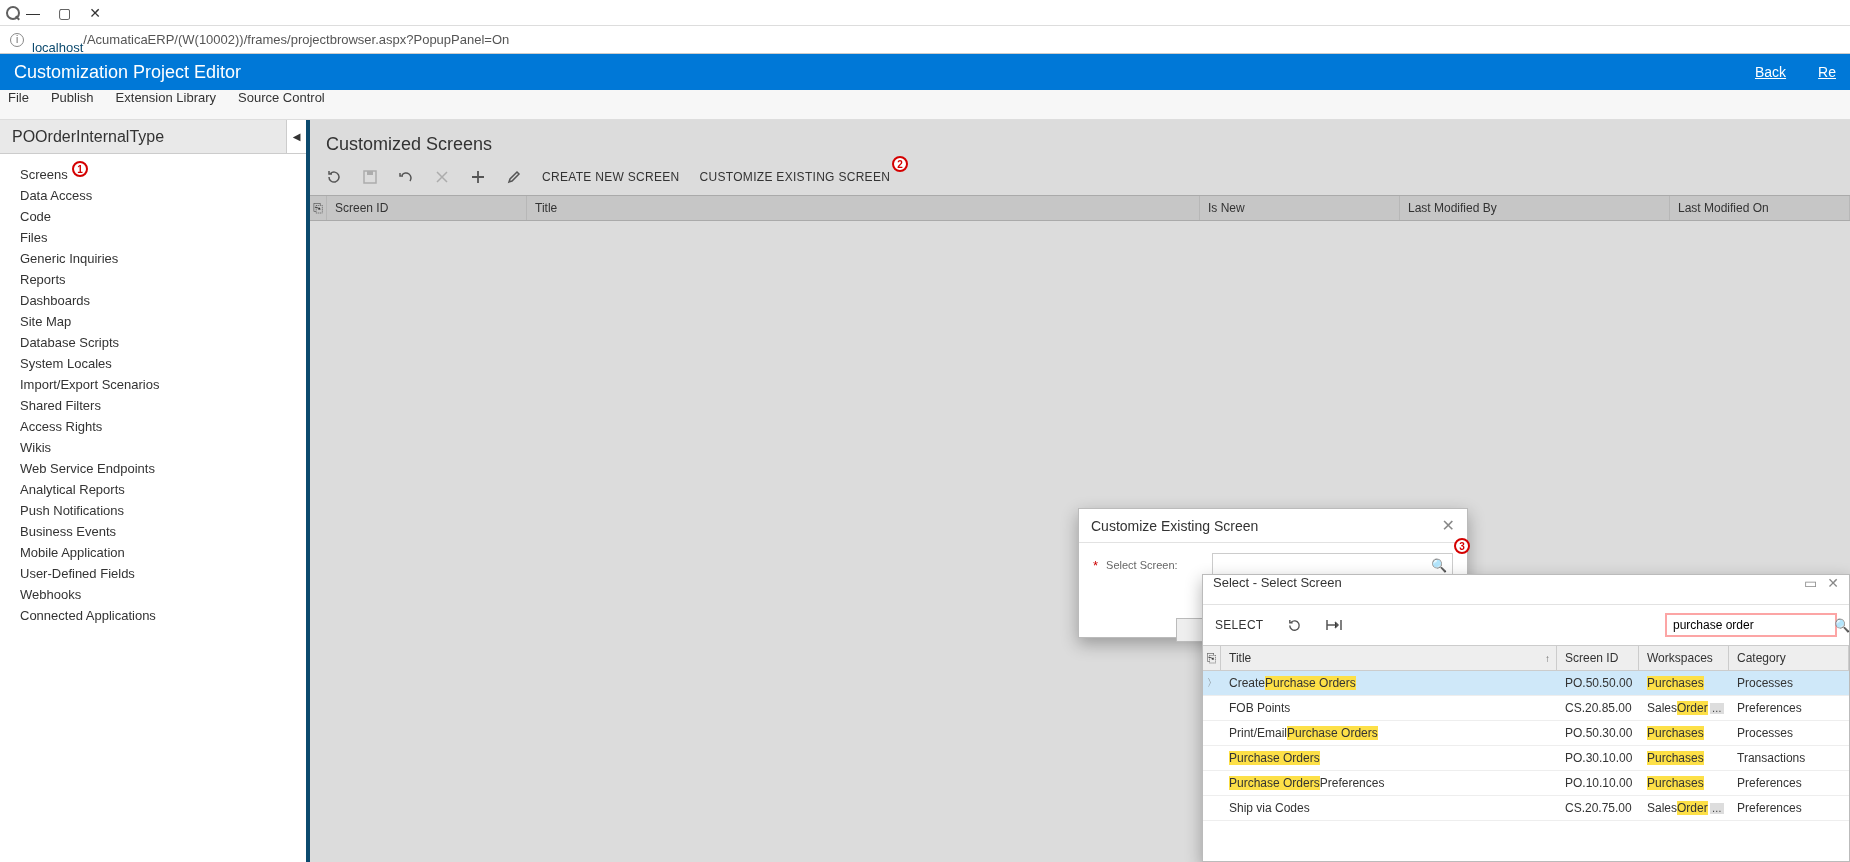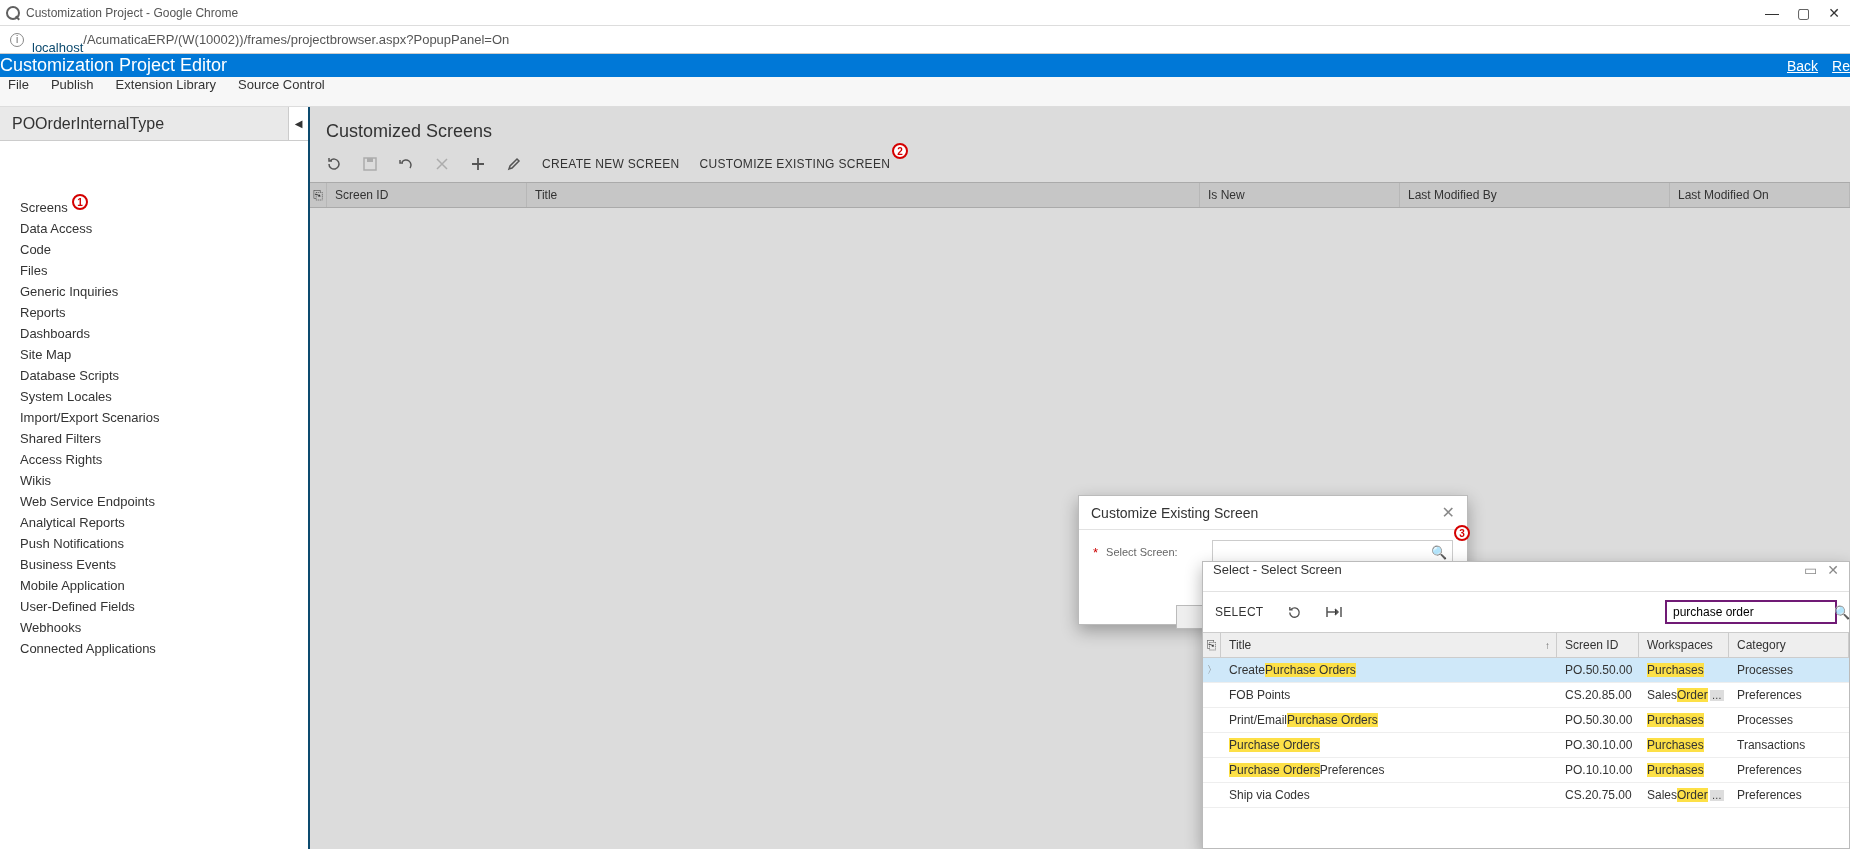--- a/index.html
+++ b/index.html
@@ -6,27 +6,27 @@
   html, body { margin:0; padding:0; font-family: Arial, sans-serif; font-size:13px; color:#333; background:#fff; height:100%; overflow:hidden;}
   .chrome-titlebar { height:26px; background:#fff; display:flex; align-items:center; padding:0 6px; border-bottom:1px solid #ddd; }
   .chrome-titlebar .favicon { width:14px; height:14px; border:2px solid #606060; border-radius:50%; margin-right:6px; position:relative;}
   .chrome-titlebar .favicon::after{content:""; position:absolute; width:5px; height:2px; background:#606060; bottom:-1px; right:-2px; transform:rotate(45deg);}
   .chrome-titlebar .title { font-size:12px; color:#555; flex:1;}
   .chrome-controls { display:flex; gap:18px; font-size:14px; color:#333; padding-right:4px;}
   .chrome-controls span{cursor:default;}
   .url-bar { height:28px; display:flex; align-items:center; padding:0 10px; border-bottom:1px solid #ccc; font-size:13px; color:#555; }
   .url-bar .info-icon {width:14px;height:14px;border:1px solid #888;border-radius:50%;display:inline-flex;align-items:center;justify-content:center;font-size:10px;margin-right:8px;color:#666;}
   .url-bar .host{color:#0c4a6e;margin-top:16px;}
-  .app-header { background:#0078d7; color:#fff; height:23px; display:flex; align-items:center; padding:0 0; }
+  .app-header { background:#0078d7; color:#fff; height:36px; display:flex; align-items:center; padding:0 14px; }
   .app-header .app-title { font-size:18px; font-weight:400; flex:1;}
-  .app-header .link { color:#fff; text-decoration:underline; margin-left:14px; font-size:14px;}
+  .app-header .link { color:#fff; text-decoration:underline; margin-left:32px; font-size:14px;}
   .menu-bar { height:30px; background:#f7f7f7; border-bottom:1px solid #ddd; display:flex; align-items:flex-start; padding:0 8px; gap:22px; color:#333;}
   .menu-bar span{font-size:13px;}
   .body-row { display:flex; height:calc(100% - 120px); }
-  .sidebar { width:310px; border-right:2px solid #0c4a6e; background:#fff; display:flex; flex-direction:column;gap:46px;}
+  .sidebar { width:310px; border-right:4px solid #0c4a6e; background:#fff; display:flex; flex-direction:column;}
   .sidebar-header { height:34px; background:#e9e9e9; border-bottom:1px solid #ccc; display:flex; align-items:center; padding:0 12px; font-size:16px; color:#333; position:relative;}
   .sidebar-header .collapse-btn{position:absolute;right:0;top:0;bottom:0;width:20px;background:#fff;border-left:1px solid #ccc;display:flex;align-items:center;justify-content:center;font-size:10px;}
   .nav-list { padding:10px 0 0 20px; }
   .nav-item { padding:3px 0; font-size:13px; color:#333; position:relative;}
   .badge { position:absolute; display:inline-flex; width:16px; height:16px; border:2px solid #d40000; color:#d40000; border-radius:50%; font-size:10px; font-weight:bold; align-items:center; justify-content:center; background:#fff;}
   .main { flex:1; background:#dcdcdc; position:relative; overflow:hidden;}
   .main-inner{padding:14px 16px 0 16px;}
   .page-title { font-size:18px; color:#333; margin-bottom:14px;}
   .toolbar { display:flex; align-items:center; gap:20px; margin-bottom:10px;}
   .toolbar .ico{width:16px;height:16px;display:inline-flex;align-items:center;justify-content:center;color:#555;}
@@ -51,21 +51,21 @@
   .modal1-body .lookup{flex:1;height:24px;border:1px solid #ccc;display:flex;align-items:center;justify-content:flex-end;padding:0 4px;background:#fff;}
   .modal1-body .lookup .mag{font-size:13px;color:#555;}
   .modal1-ok{position:absolute;left:866px;top:498px;width:60px;height:24px;border:1px solid #bbb;background:#eee;}
   
   .modal2 { position:absolute; left:892px; top:454px; right:0; bottom:0; background:#fff; border:1px solid #bbb; box-shadow:0 6px 16px rgba(0,0,0,.3);}
   .modal2-title{height:30px;display:flex;align-items:flex-start;padding:0 10px;border-bottom:1px solid #e2e2e2;font-size:13px;color:#333;}
   .modal2-title .right{margin-left:auto;display:flex;gap:10px;color:#888;font-size:14px;}
   .modal2-toolbar{height:40px;display:flex;align-items:center;padding:0 12px;gap:24px;}
   .modal2-toolbar .sel{font-size:12px;letter-spacing:.3px;}
   .modal2-toolbar .spacer{flex:1;}
-  .modal2-toolbar .search-box{width:172px;height:24px;border:2px solid #701a75;display:flex;align-items:center;padding:0 4px;font-size:12px;}
+  .modal2-toolbar .search-box{width:172px;height:24px;border:2px solid #fca5a5;display:flex;align-items:center;padding:0 4px;font-size:12px;}
   .modal2-toolbar .search-box input{border:none;outline:none;flex:1;font-size:12px;}
   .modal2-toolbar .search-box .mag{color:#555;font-size:13px;margin-left:4px;}
   .modal2-grid-head{display:flex;background:#eee;border-top:1px solid #ccc;border-bottom:1px solid #ccc;height:26px;align-items:center;font-size:12px;color:#333;}
   .modal2-grid-head .c{padding:0 8px;height:100%;display:flex;align-items:center;border-right:1px solid #ccc;}
   .c0{width:18px;justify-content:center;}
   .c1{flex:1;position:relative;}
   .c1 .sort{position:absolute;right:6px;font-size:10px;color:#666;}
   .c2{width:82px;}
   .c3{width:90px;}
   .c4{width:120px;border-right:none;}
@@ -75,21 +75,20 @@
   .modal2-row .c0 .chev{font-size:10px;color:#666;}
   .hl{background:#fde047;}
   .ws-more{background:#ddd;padding:0 2px;margin-left:2px;font-size:10px;}
   svg{display:block;}
 </style>
 </head>
 <body>
 
 <div class="chrome-titlebar">
   <span class="favicon"></span>
-  <span class="title">Customization Project - Google Chrome</span>
   <div class="chrome-controls">
     <span>—</span>
     <span>▢</span>
     <span>✕</span>
   </div>
 </div>
 
 <div class="url-bar">
   <span class="info-icon">i</span>
   <span class="host">localhost</span>

